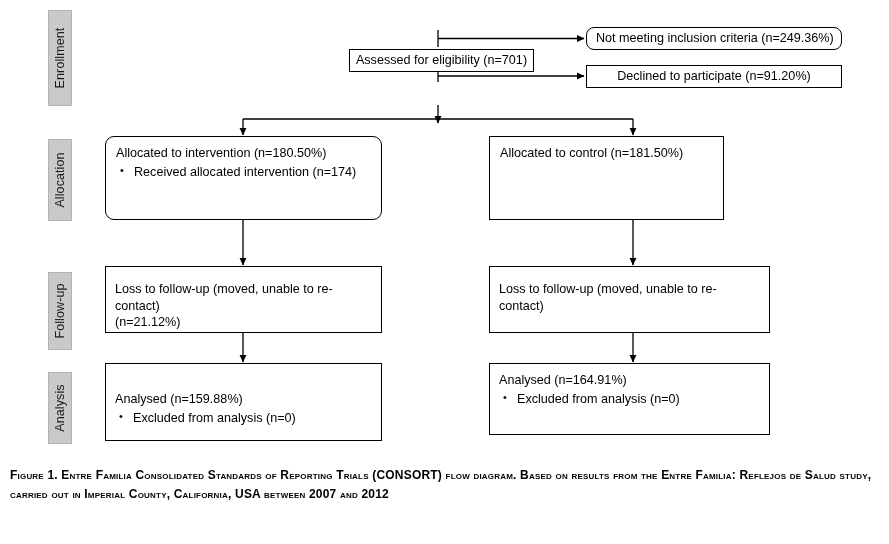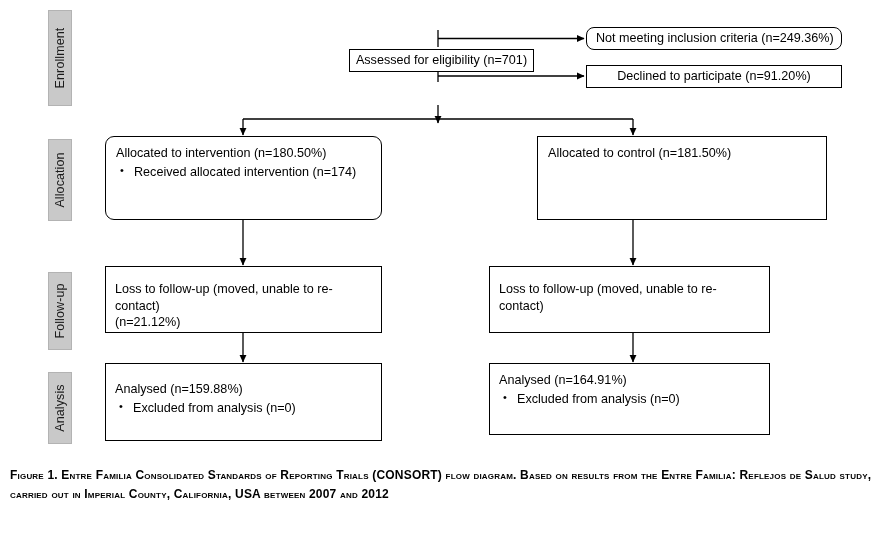--- a/index.html
+++ b/index.html
@@ -186,34 +186,34 @@
 
   <div class="node top-text" style="left:105px; top:136px; width:277px; height:84px;border-radius:9px;">
     <span class="title">Allocated to intervention (n=180.50%)</span>
     <ul class="bullets">
       <li>
         <span class="wraptext">Received allocated intervention (n=174)</span>
       </li>
     </ul>
   </div>
 
-  <div class="node top-text" style="left:489px; top:136px; width:290px; height:84px;margin-left:48px;">
+  <div class="node top-text" style="left:489px; top:136px; width:235px; height:84px;">
     <span class="title">Allocated to control (n=181.50%)</span>
   </div>
 
   <div class="node pad" style="left:105px; top:266px; width:277px; height:67px; padding-top:14px;">
     <span class="wraptext">Loss to follow-up (moved, unable to re-contact)</span>
     <span class="wraptext">(n=21.12%)</span>
   </div>
 
   <div class="node pad" style="left:489px; top:266px; width:281px; height:67px; padding-top:14px;">
     <span class="wraptext">Loss to follow-up (moved, unable to re-contact)</span>
   </div>
 
-  <div class="node pad" style="left:105px; top:363px; width:277px; height:78px; padding-top:17px;">
+  <div class="node pad" style="left:105px; top:363px; width:277px; height:78px; padding-top:27px;">
     <span class="title">Analysed (n=159.88%)</span>
     <ul class="bullets">
       <li>
         <span class="wraptext">Excluded from analysis (n=0)</span>
       </li>
     </ul>
   </div>
 
   <div class="node pad" style="left:489px; top:363px; width:281px; height:72px; padding-top:8px;">
     <span class="title">Analysed (n=164.91%)</span>

